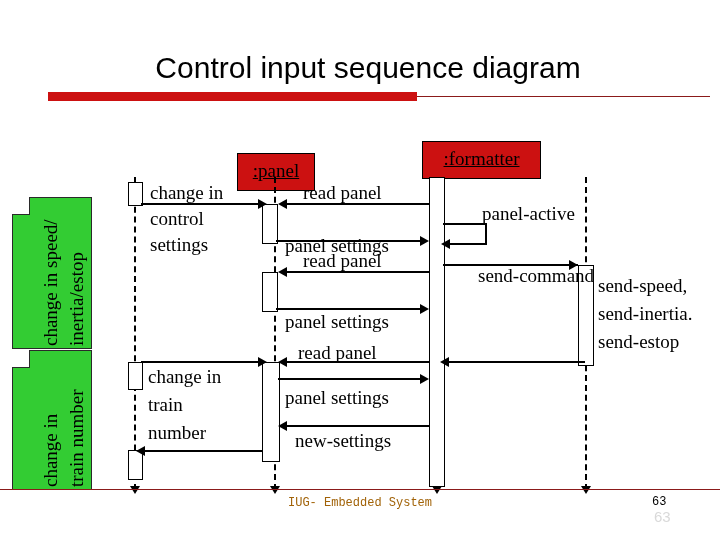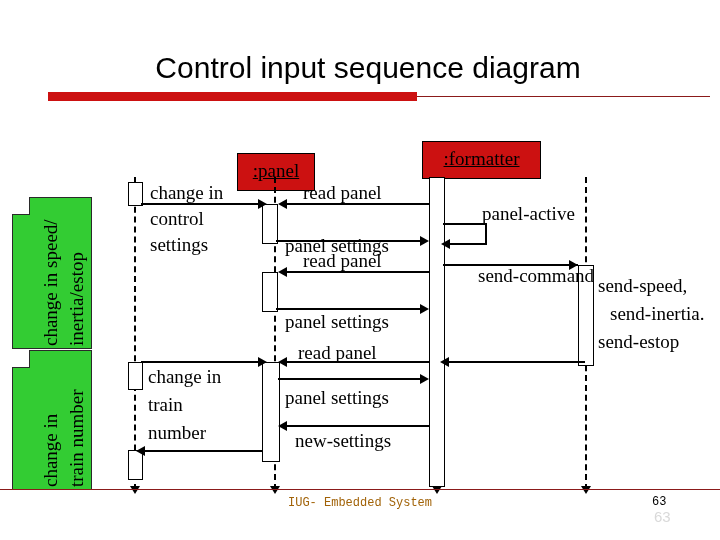--- a/index.html
+++ b/index.html
@@ -177,21 +177,21 @@
     <div class="bot" style="left:449px;top:243px;width:38px;"></div>
     <div class="head-l" style="left:441px;top:239px;"></div>
   </div>
   <div class="msglabel" style="left:482px;top:202px;">panel-active</div>
 
   <div class="msgline" style="left:443px;top:264px;width:135px;"></div>
   <div class="head-r" style="left:569px;top:260px;"></div>
   <div class="msglabel" style="left:478px;top:240px;margin-top:24px;">send-command</div>
 
   <div class="msglabel" style="left:598px;top:274px;">send-speed,</div>
-  <div class="msglabel" style="left:598px;top:302px;margin-left:12px;">send-inertia.</div>
+  <div class="msglabel" style="left:598px;top:302px;">send-inertia.</div>
   <div class="msglabel" style="left:598px;top:330px;">send-estop</div>
 
   <div class="msgline" style="left:284px;top:361px;width:145px;"></div>
   <div class="head-l" style="left:278px;top:357px;"></div>
   <div class="msglabel" style="left:298px;top:341px;">read panel</div>
 
   <div class="msgline" style="left:141px;top:361px;width:121px;"></div>
   <div class="head-r" style="left:258px;top:357px;"></div>
   <div class="msglabel" style="left:148px;top:365px;">change in</div>
   <div class="msglabel" style="left:148px;top:393px;">train</div>

